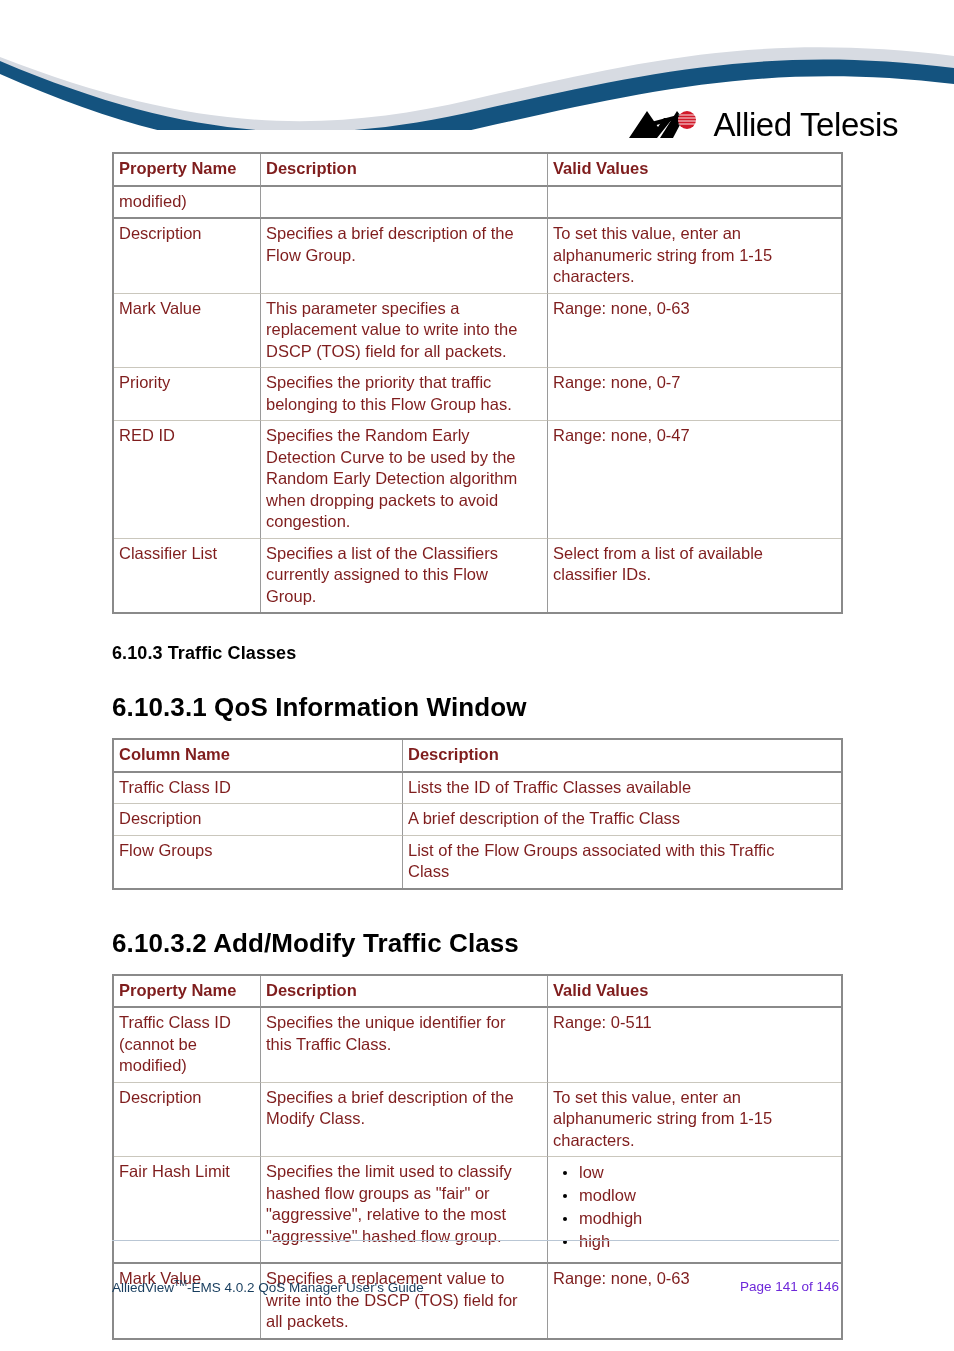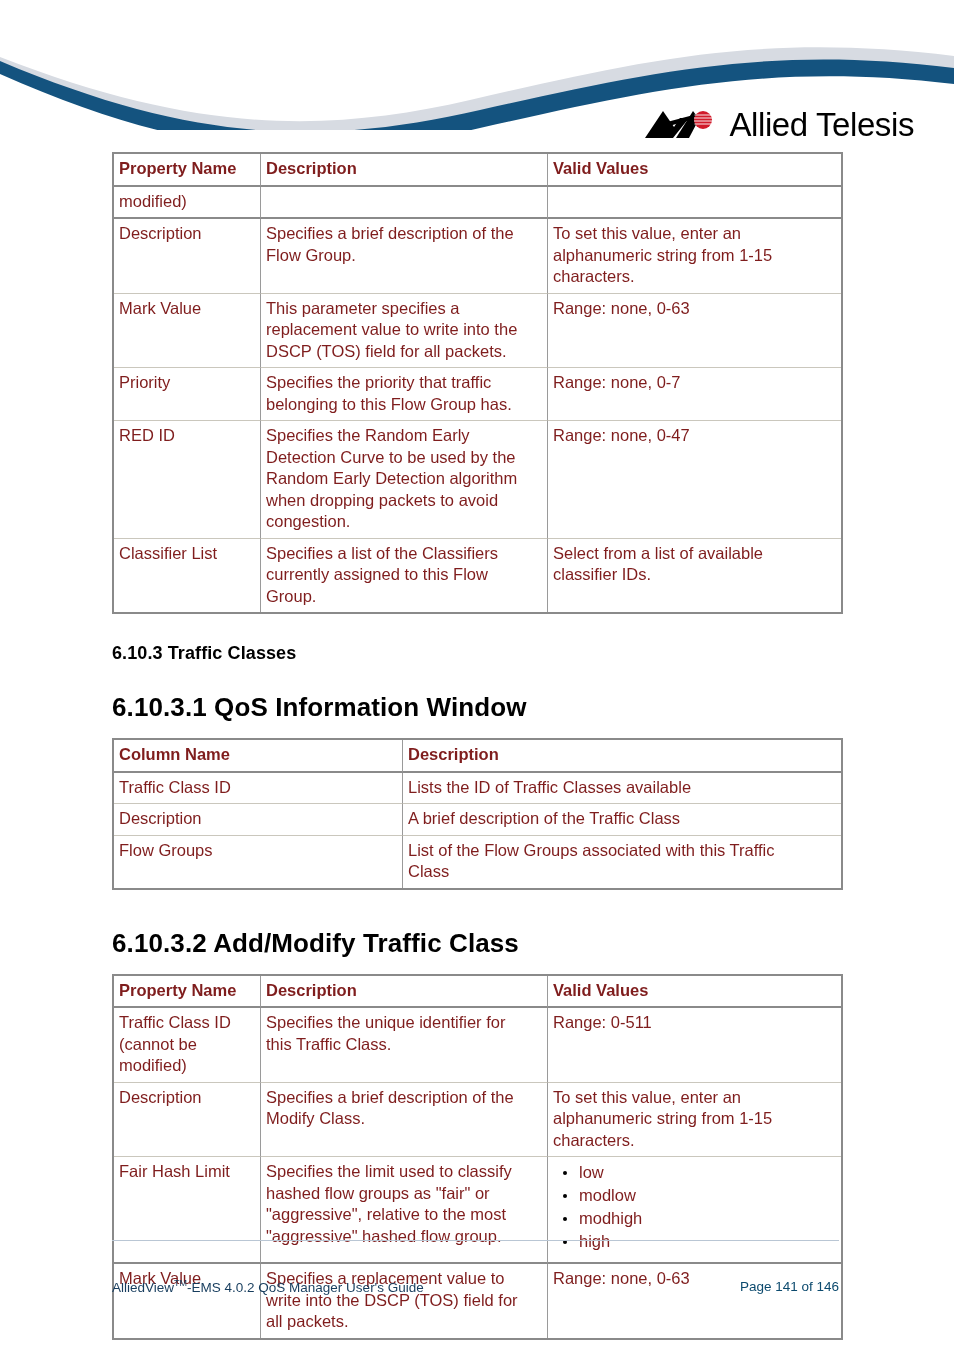--- a/index.html
+++ b/index.html
@@ -24,21 +24,21 @@
     left: 0;
     top: 0;
     width: 954px;
     height: 130px;
   }
   .header-banner svg { display: block; }
 
   
   .logo {
     position: absolute;
-    right: 40px;
+    right: 56px;
     top: 103px;
     display: flex;
     align-items: center;
     height: 42px;
   }
   .logo-mark {
     width: 78px;
     height: 34px;
     margin-right: 8px;
   }
@@ -156,21 +156,21 @@
     font-size: 13.5px;
     color: #1a4f7a;
   }
   .footer-left {
     color: #173d5e;
     font-size: 13.5px;
     white-space: nowrap;
   }
   .footer-left sup { font-size: 9px; vertical-align: super; }
   .footer-right {
-    color: #0c4a6e;
+    color: #6d28d9;
     font-size: 13.5px;
     white-space: nowrap;
     margin-top: 28px;
   }
 </style>
 </head>
 <body>
 
 <div class="page">
 

